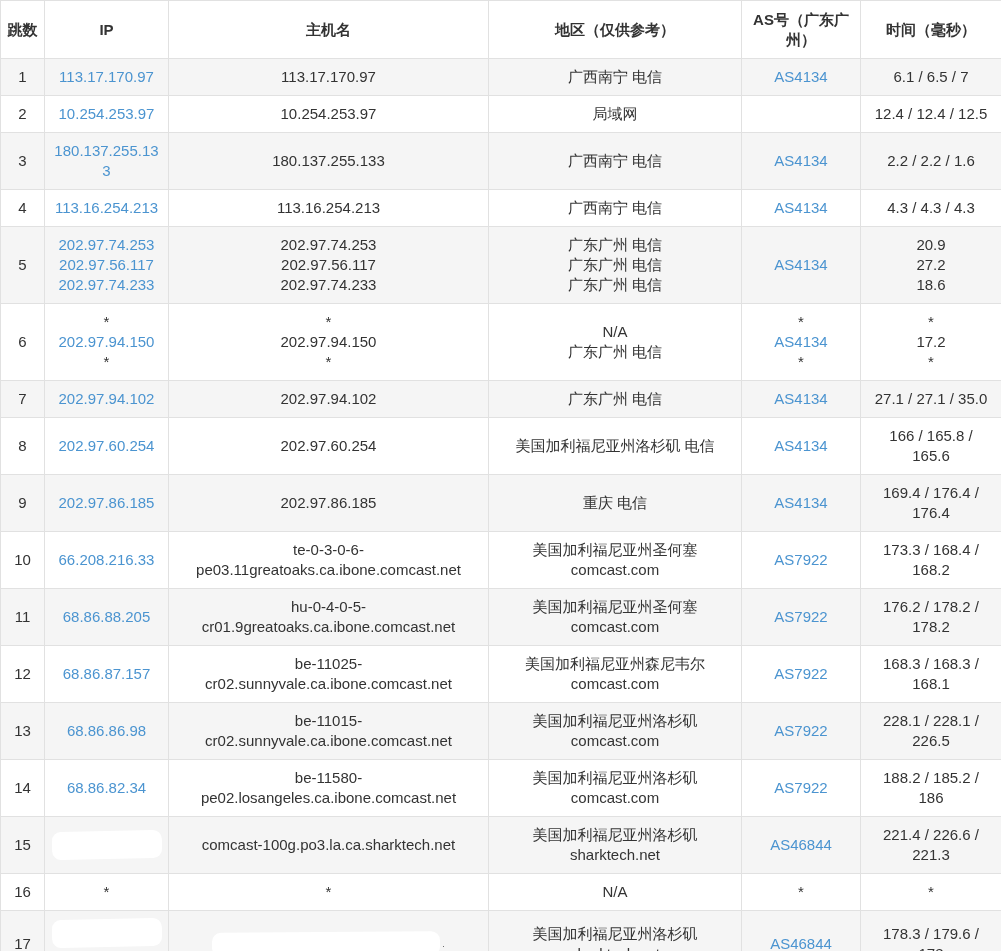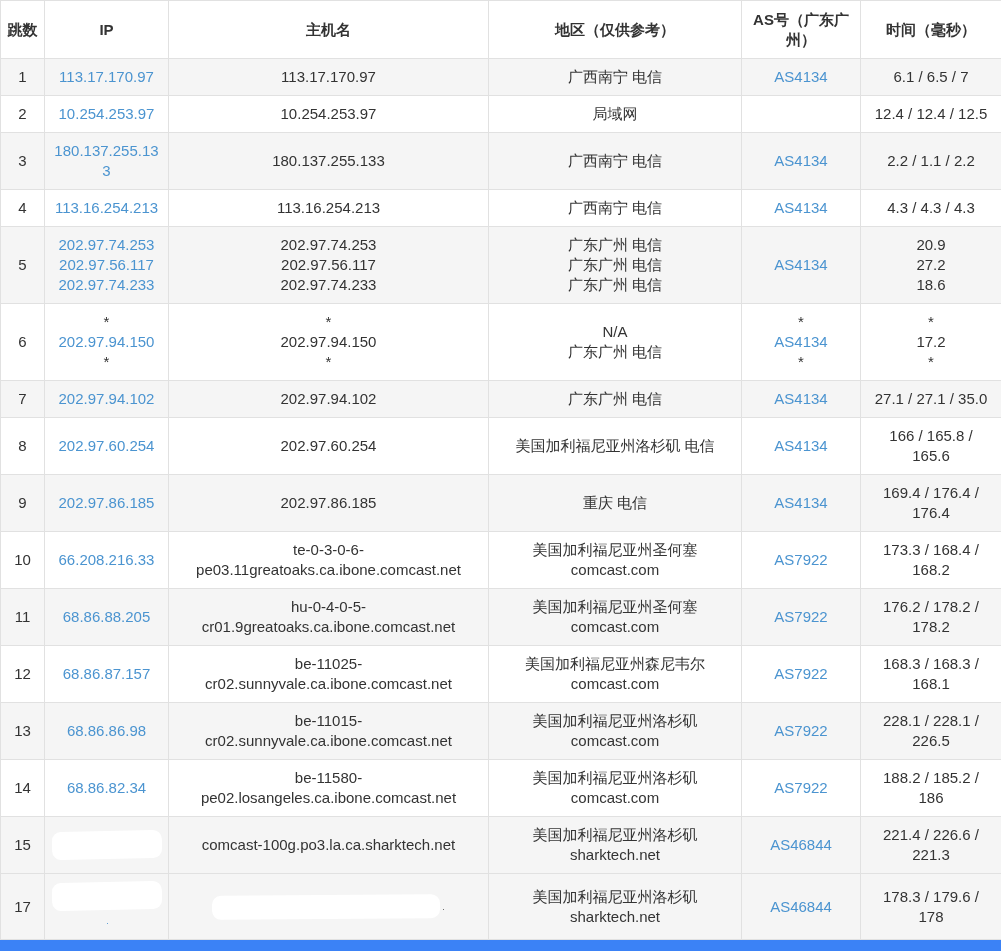--- a/index.html
+++ b/index.html
@@ -7,21 +7,21 @@
     padding: 0;
     background: #ffffff;
     width: 1001px;
     font-family: "Liberation Sans", "DejaVu Sans", sans-serif;
     color: #333333;
   }
   .page {
     width: 1001px;
     height: 951px;
     overflow: hidden;
-    background: #3b82f6;
+    background: #0369a1;
   }
   table.trace {
     border-collapse: collapse;
     table-layout: fixed;
     width: 1001px;
     font-size: 15px;
   }
   table.trace th, table.trace td {
     border: 1px solid #e1e1e1;
     text-align: center;
@@ -128,21 +128,21 @@
           <td>
             <div class="line"><span>180.137.255.133</span></div>
           </td>
           <td>
             <div class="line"><span>广西南宁 电信</span></div>
           </td>
           <td>
             <div class="line"><a href="#" class="lnk">AS4134</a></div>
           </td>
           <td>
-            <div class="line"><span>2.2 / 1.1 / 2.2</span></div>
+            <div class="line"><span>2.2 / 2.2 / 1.6</span></div>
           </td>
         </tr>
         <tr class="plain">
           <td><span>4</span></td>
           <td>
             <div class="line"><a href="#" class="lnk">113.16.254.213</a></div>
           </td>
           <td>
             <div class="line"><span>113.16.254.213</span></div>
           </td>
@@ -381,20 +381,38 @@
           <td>
             <div class="line"><span>美国加利福尼亚州洛杉矶</span></div>
             <div class="line"><span>sharktech.net</span></div>
           </td>
           <td>
             <div class="line"><a href="#" class="lnk">AS46844</a></div>
           </td>
           <td>
             <div class="line"><span>221.4 / 226.6 /</span></div>
             <div class="line"><span>221.3</span></div>
+          </td>
+        </tr>
+        <tr class="plain">
+          <td><span>16</span></td>
+          <td>
+            <div class="line"><span>*</span></div>
+          </td>
+          <td>
+            <div class="line"><span>*</span></div>
+          </td>
+          <td>
+            <div class="line"><span>N/A</span></div>
+          </td>
+          <td>
+            <div class="line"><span>*</span></div>
+          </td>
+          <td>
+            <div class="line"><span>*</span></div>
           </td>
         </tr>
         <tr class="stripe">
           <td><span>17</span></td>
           <td>
             <div class="line"><span class="redact redact-ip"></span><span class="remnant remnant-ip">.</span></div>
           </td>
           <td>
             <div class="line"><span class="redact redact-host"></span><span class="remnant remnant-host">.</span></div>
           </td>

